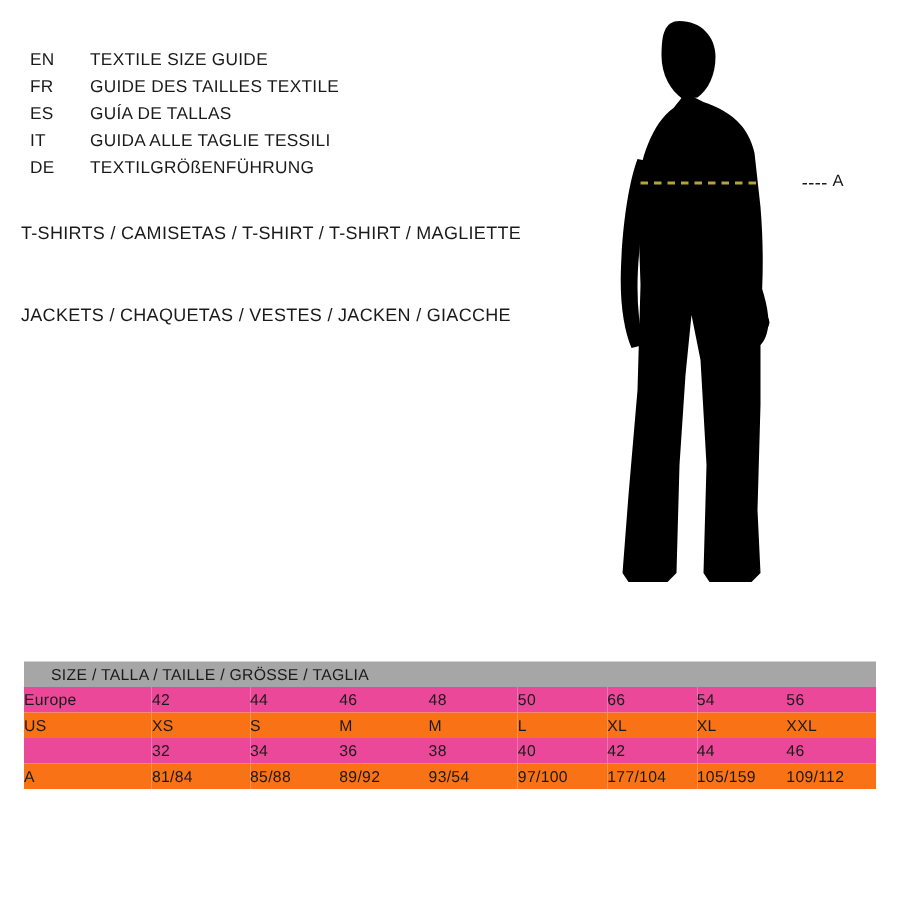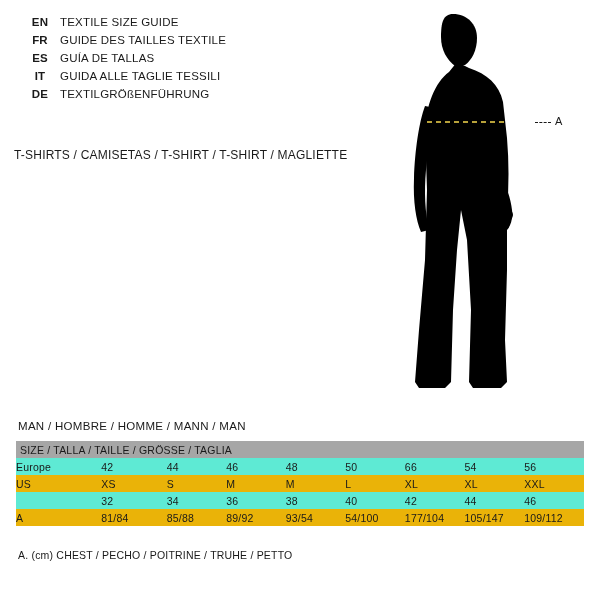--- a/index.html
+++ b/index.html
@@ -32,25 +32,25 @@
   .lang-row {
     display: flex;
     align-items: baseline;
     height: 18px;
     font-size: 11.5px;
     letter-spacing: 0.2px;
   }
   .lang-code {
     width: 40px;
     flex: 0 0 40px;
-    font-weight: bold;
-    text-align: center;
+    font-weight: normal;
   }
   .lang-text {
     white-space: nowrap;
+    margin-top: 18px;
   }
 
   
   .cat-block {
     position: absolute;
     left: 14px;
     top: 110px;
     width: 380px;
   }
   .cat-line {
@@ -111,27 +111,27 @@
   table.size-table td {
     padding: 0;
     height: 17px;
     vertical-align: middle;
     white-space: nowrap;
   }
   tr.head-row td {
     background: #a6a6a6;
     color: #1a1a1a;
     font-size: 10.5px;
-    padding-left: 4px;
+    padding-left: 18px;
   }
   tr.row-shade td {
-    background: #eab308;
+    background: #f97316;
   }
   tr.row-plain td {
-    background: #5eead4;
+    background: #ec4899;
   }
   td.label-cell {
     width: 86px;
     padding-left: 4px;
   }
   td.val-cell {
     width: 60px;
     text-align: left;
     padding-left: 2px;
     margin-left: 41px;
@@ -170,20 +170,21 @@
       <span class="lang-text">GUIDA ALLE TAGLIE TESSILI</span>
     </div>
     <div class="lang-row">
       <span class="lang-code">DE</span>
       <span class="lang-text">TEXTILGRÖßENFÜHRUNG</span>
     </div>
   </div>
 
   <div class="cat-block">
     <div class="cat-line">T-SHIRTS / CAMISETAS / T-SHIRT / T-SHIRT / MAGLIETTE</div>
+    <div class="cat-line">JACKETS / CHAQUETAS / VESTES / JACKEN / GIACCHE</div>
   </div>
 
   <div class="figure-wrap">
     <svg width="200" height="390" viewBox="0 0 200 390">
       <g fill="#000000">
 
         <path d="M58 4 C72 4 82 14 82 28 C82 40 77 50 70 55 L60 56 C52 50 46 40 46 27 C46 13 48 4 58 4 Z"></path>
 
         <path d="M62 52 L74 58 C92 64 104 74 108 92 L112 128 C114 152 114 176 112 200
                  L112 260 L110 330 L112 372 L106 378 L78 378 L74 372 L76 300 L72 230
@@ -198,21 +199,20 @@
 
         <path d="M110 196 q7 2 8 9 q-1 7 -8 8 q-4 -9 0 -17 Z"></path>
       </g>
 
       <line x1="32" y1="112" x2="112" y2="112" stroke="#b8a23a" stroke-width="2" stroke-dasharray="5 4"></line>
     </svg>
     <div class="dash-lead"></div>
     <div class="measure-label">A</div>
   </div>
 
-  <div class="man-title">MAN / HOMBRE / HOMME / MANN / MAN</div>
 
   <table class="size-table">
     <tbody>
       <tr class="head-row">
         <td colspan="9">SIZE / TALLA / TAILLE / GRÖSSE / TAGLIA</td>
       </tr>
       <tr class="row-plain">
         <td class="label-cell">Europe</td>
         <td class="val-cell c1">42</td>
         <td class="val-cell">44</td>
@@ -244,23 +244,22 @@
         <td class="val-cell">42</td>
         <td class="val-cell">44</td>
         <td class="val-cell">46</td>
       </tr>
       <tr class="row-shade">
         <td class="label-cell">A</td>
         <td class="val-cell c1">81/84</td>
         <td class="val-cell">85/88</td>
         <td class="val-cell">89/92</td>
         <td class="val-cell">93/54</td>
-        <td class="val-cell">54/100</td>
+        <td class="val-cell">97/100</td>
         <td class="val-cell">177/104</td>
-        <td class="val-cell">105/147</td>
+        <td class="val-cell">105/159</td>
         <td class="val-cell">109/112</td>
       </tr>
     </tbody>
   </table>
 
-  <div class="footnote">A. (cm) CHEST / PECHO / POITRINE / TRUHE / PETTO</div>
 
 </div>
 
 </body></html>

